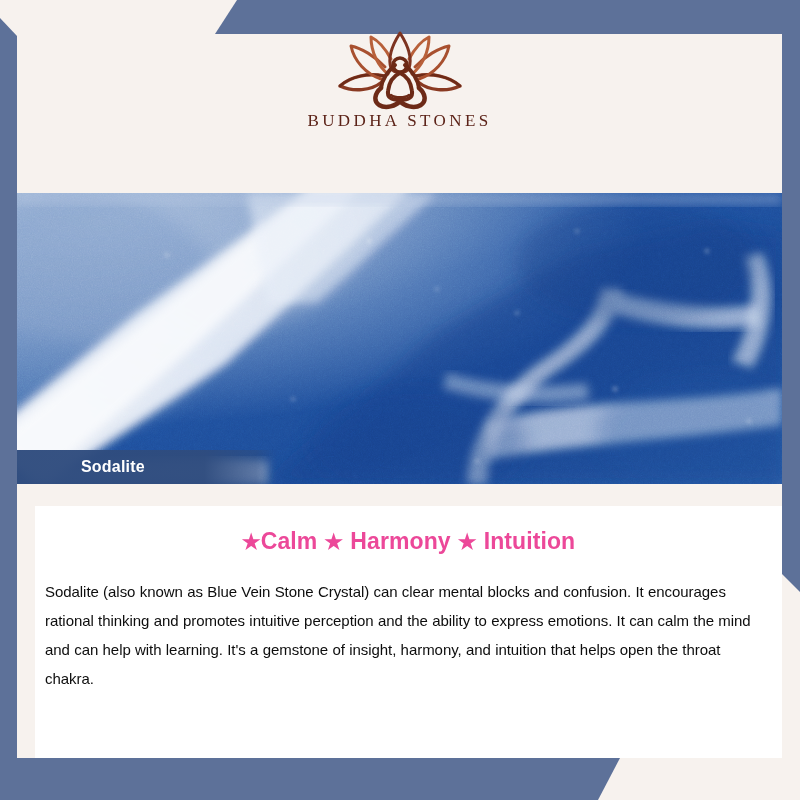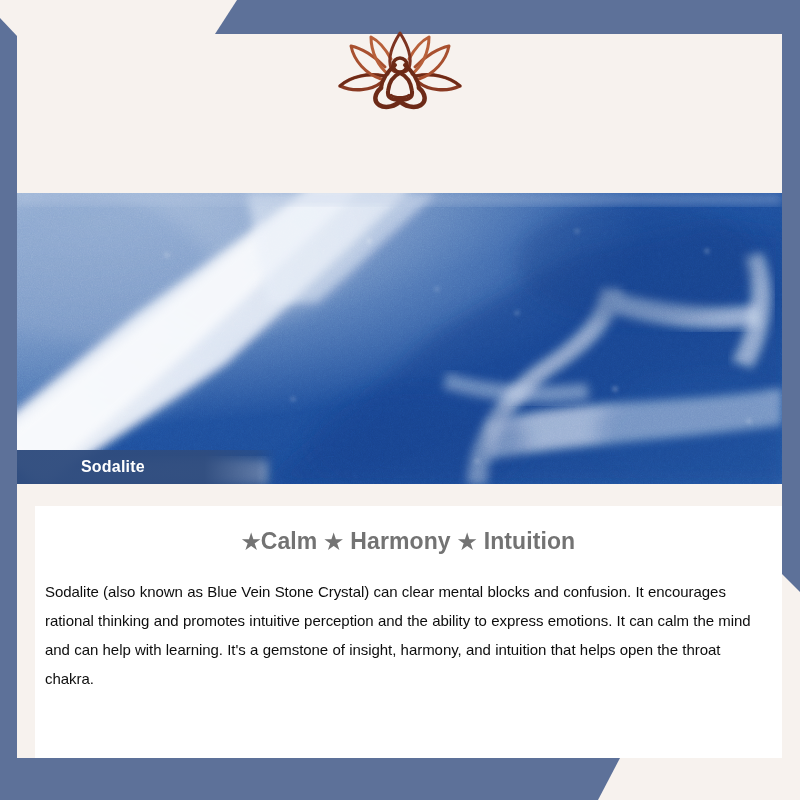--- a/index.html
+++ b/index.html
@@ -174,21 +174,21 @@
     background: #ffffff;
   }
 
   .keywords {
     margin: 0;
     padding-top: 22px;
     text-align: center;
     font-family: "Liberation Sans Narrow", "Liberation Sans", sans-serif;
     font-size: 23px;
     font-weight: bold;
-    color: #737373;
+    color: #ec4899;
     white-space: nowrap;
     letter-spacing: 0.1px;
   }
   .kw-star {
     font-size: 21px;
     line-height: 1;
   }
   .kw-word { }
   .kw-sp { display: inline-block; width: 7px; }
 
@@ -244,20 +244,21 @@
 
           <path d="M150 86 C 136 92, 128 106, 126 122 C 124 134, 132 140, 150 140 C 168 140, 176 134, 174 122 C 172 106, 164 92, 150 86 Z" stroke="#6d2a17" stroke-width="8"></path>
 
           <path d="M112 116 C 100 126, 96 142, 108 150 C 122 158, 142 152, 150 142" stroke="#6d2a17" stroke-width="9"></path>
           <path d="M188 116 C 200 126, 204 142, 192 150 C 178 158, 158 152, 150 142" stroke="#6d2a17" stroke-width="9"></path>
 
           <path d="M132 130 C 140 136, 160 136, 168 130" stroke="#6d2a17" stroke-width="5"></path>
         </g>
       </svg>
     </span>
+    <div class="brand-name">BUDDHA STONES</div>
   </div>
 
 
   <div class="stone-photo">
     <svg viewBox="0 0 765 291" preserveAspectRatio="none" xmlns="http://www.w3.org/2000/svg">
       <defs>
         <linearGradient id="baseBlue" x1="0" y1="0" x2="1" y2="1">
           <stop offset="0%" stop-color="#7f9ec9"></stop>
           <stop offset="18%" stop-color="#4d74b2"></stop>
           <stop offset="42%" stop-color="#1f4f9e"></stop>

